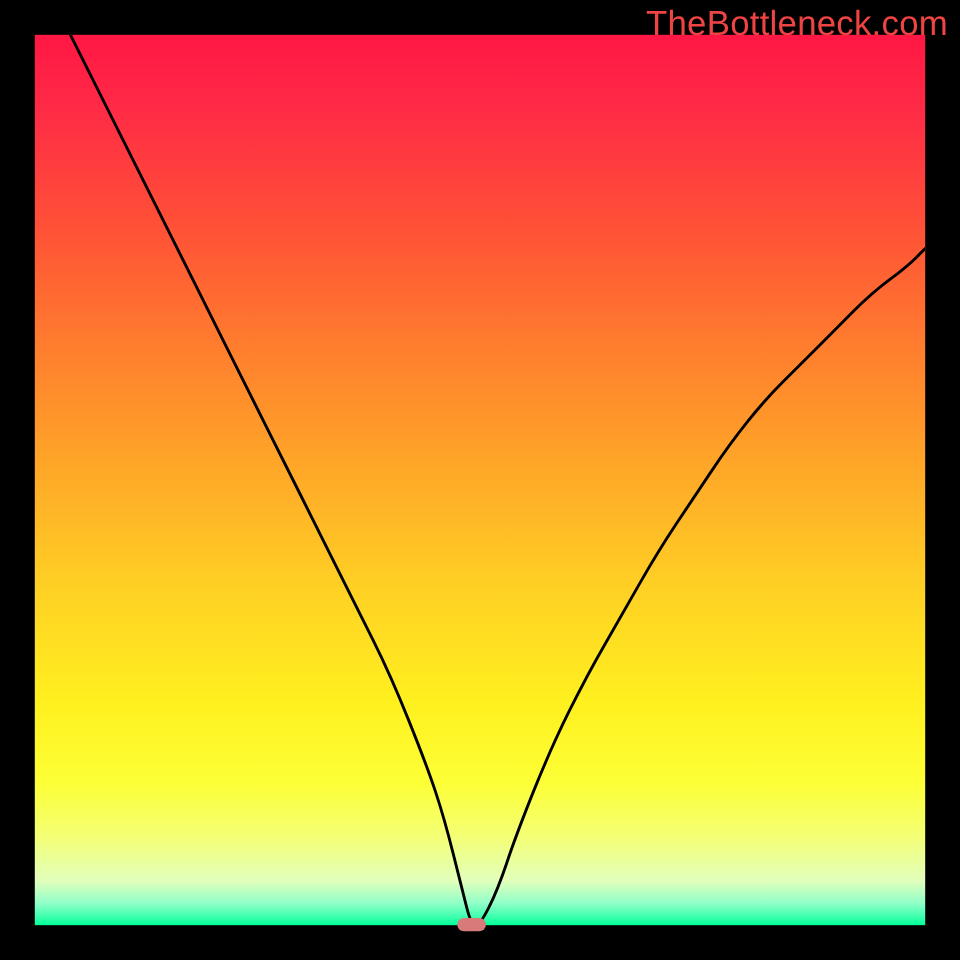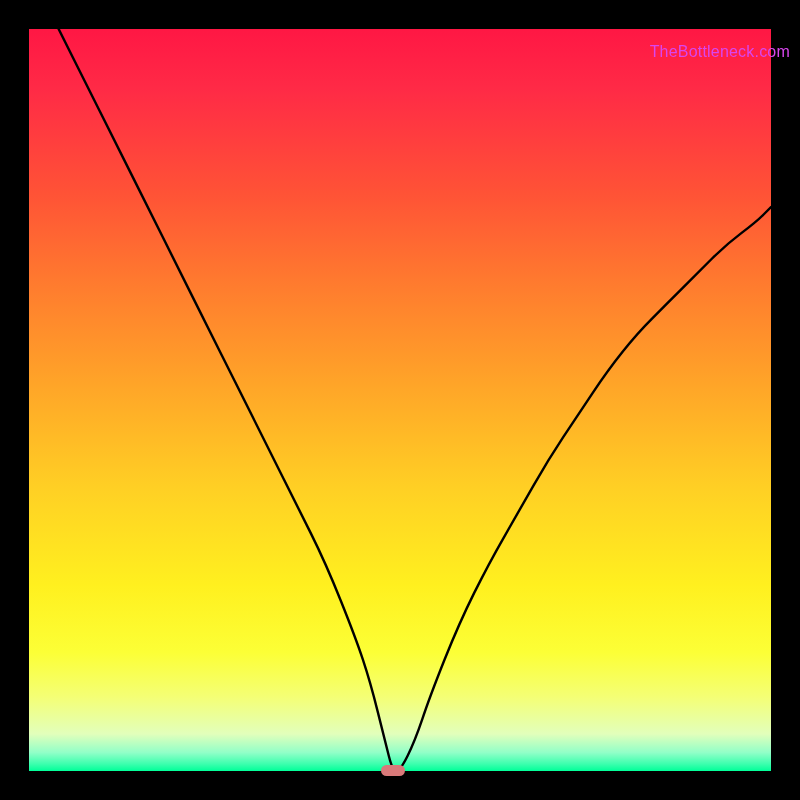--- a/index.html
+++ b/index.html
@@ -50,25 +50,24 @@
     position: absolute;
     width: 24px;
     height: 11px;
     border-radius: 6px;
     background: #d97a7a;
   }
   .watermark {
     position: absolute;
     top: 4px;
     right: 10px;
-    font-size: 16px;
+    font-size: 29px;
     font-weight: 500;
-    color: #d946ef;
+    color: #ef4444;
     letter-spacing: 0.2px;
-    margin-top: 39px;
   }
 </style>
 </head>
 <body>
 
 <div class="stage">
 
   <div class="plot-area">
     <svg viewBox="0 0 742 742" preserveAspectRatio="none">
       <path id="curve-path" d="M 0.0 -59.4 Q 0.0 -59.4 14.8 -29.7 Q 29.7 0.0 44.5 29.7 Q 59.4 59.4 74.2 89.0 Q 89.0 118.7 103.9 148.4 Q 118.7 178.1 133.6 207.8 Q 148.4 237.4 163.2 267.1 Q 178.1 296.8 192.9 326.5 Q 207.8 356.2 222.6 385.8 Q 237.4 415.5 252.3 445.2 Q 267.1 474.9 282.0 504.6 Q 296.8 534.2 311.6 571.3 Q 326.5 608.4 333.9 630.7 Q 341.3 653.0 348.7 682.6 Q 356.2 712.3 359.9 727.2 Q 363.6 742.0 367.3 742.0 Q 371.0 742.0 378.4 727.2 Q 385.8 712.3 393.3 690.1 Q 400.7 667.8 415.5 630.7 Q 430.4 593.6 445.2 563.9 Q 460.0 534.2 474.9 508.3 Q 489.7 482.3 504.6 456.3 Q 519.4 430.4 534.2 408.1 Q 549.1 385.8 563.9 363.6 Q 578.8 341.3 593.6 322.8 Q 608.4 304.2 623.3 289.4 Q 638.1 274.5 653.0 259.7 Q 667.8 244.9 682.6 230.0 Q 697.5 215.2 712.3 204.1 Q 727.2 192.9 734.6 185.5 T 742.0 178.1" fill="none" stroke="#000" stroke-width="2.4" stroke-linecap="round" stroke-linejoin="round"></path>

